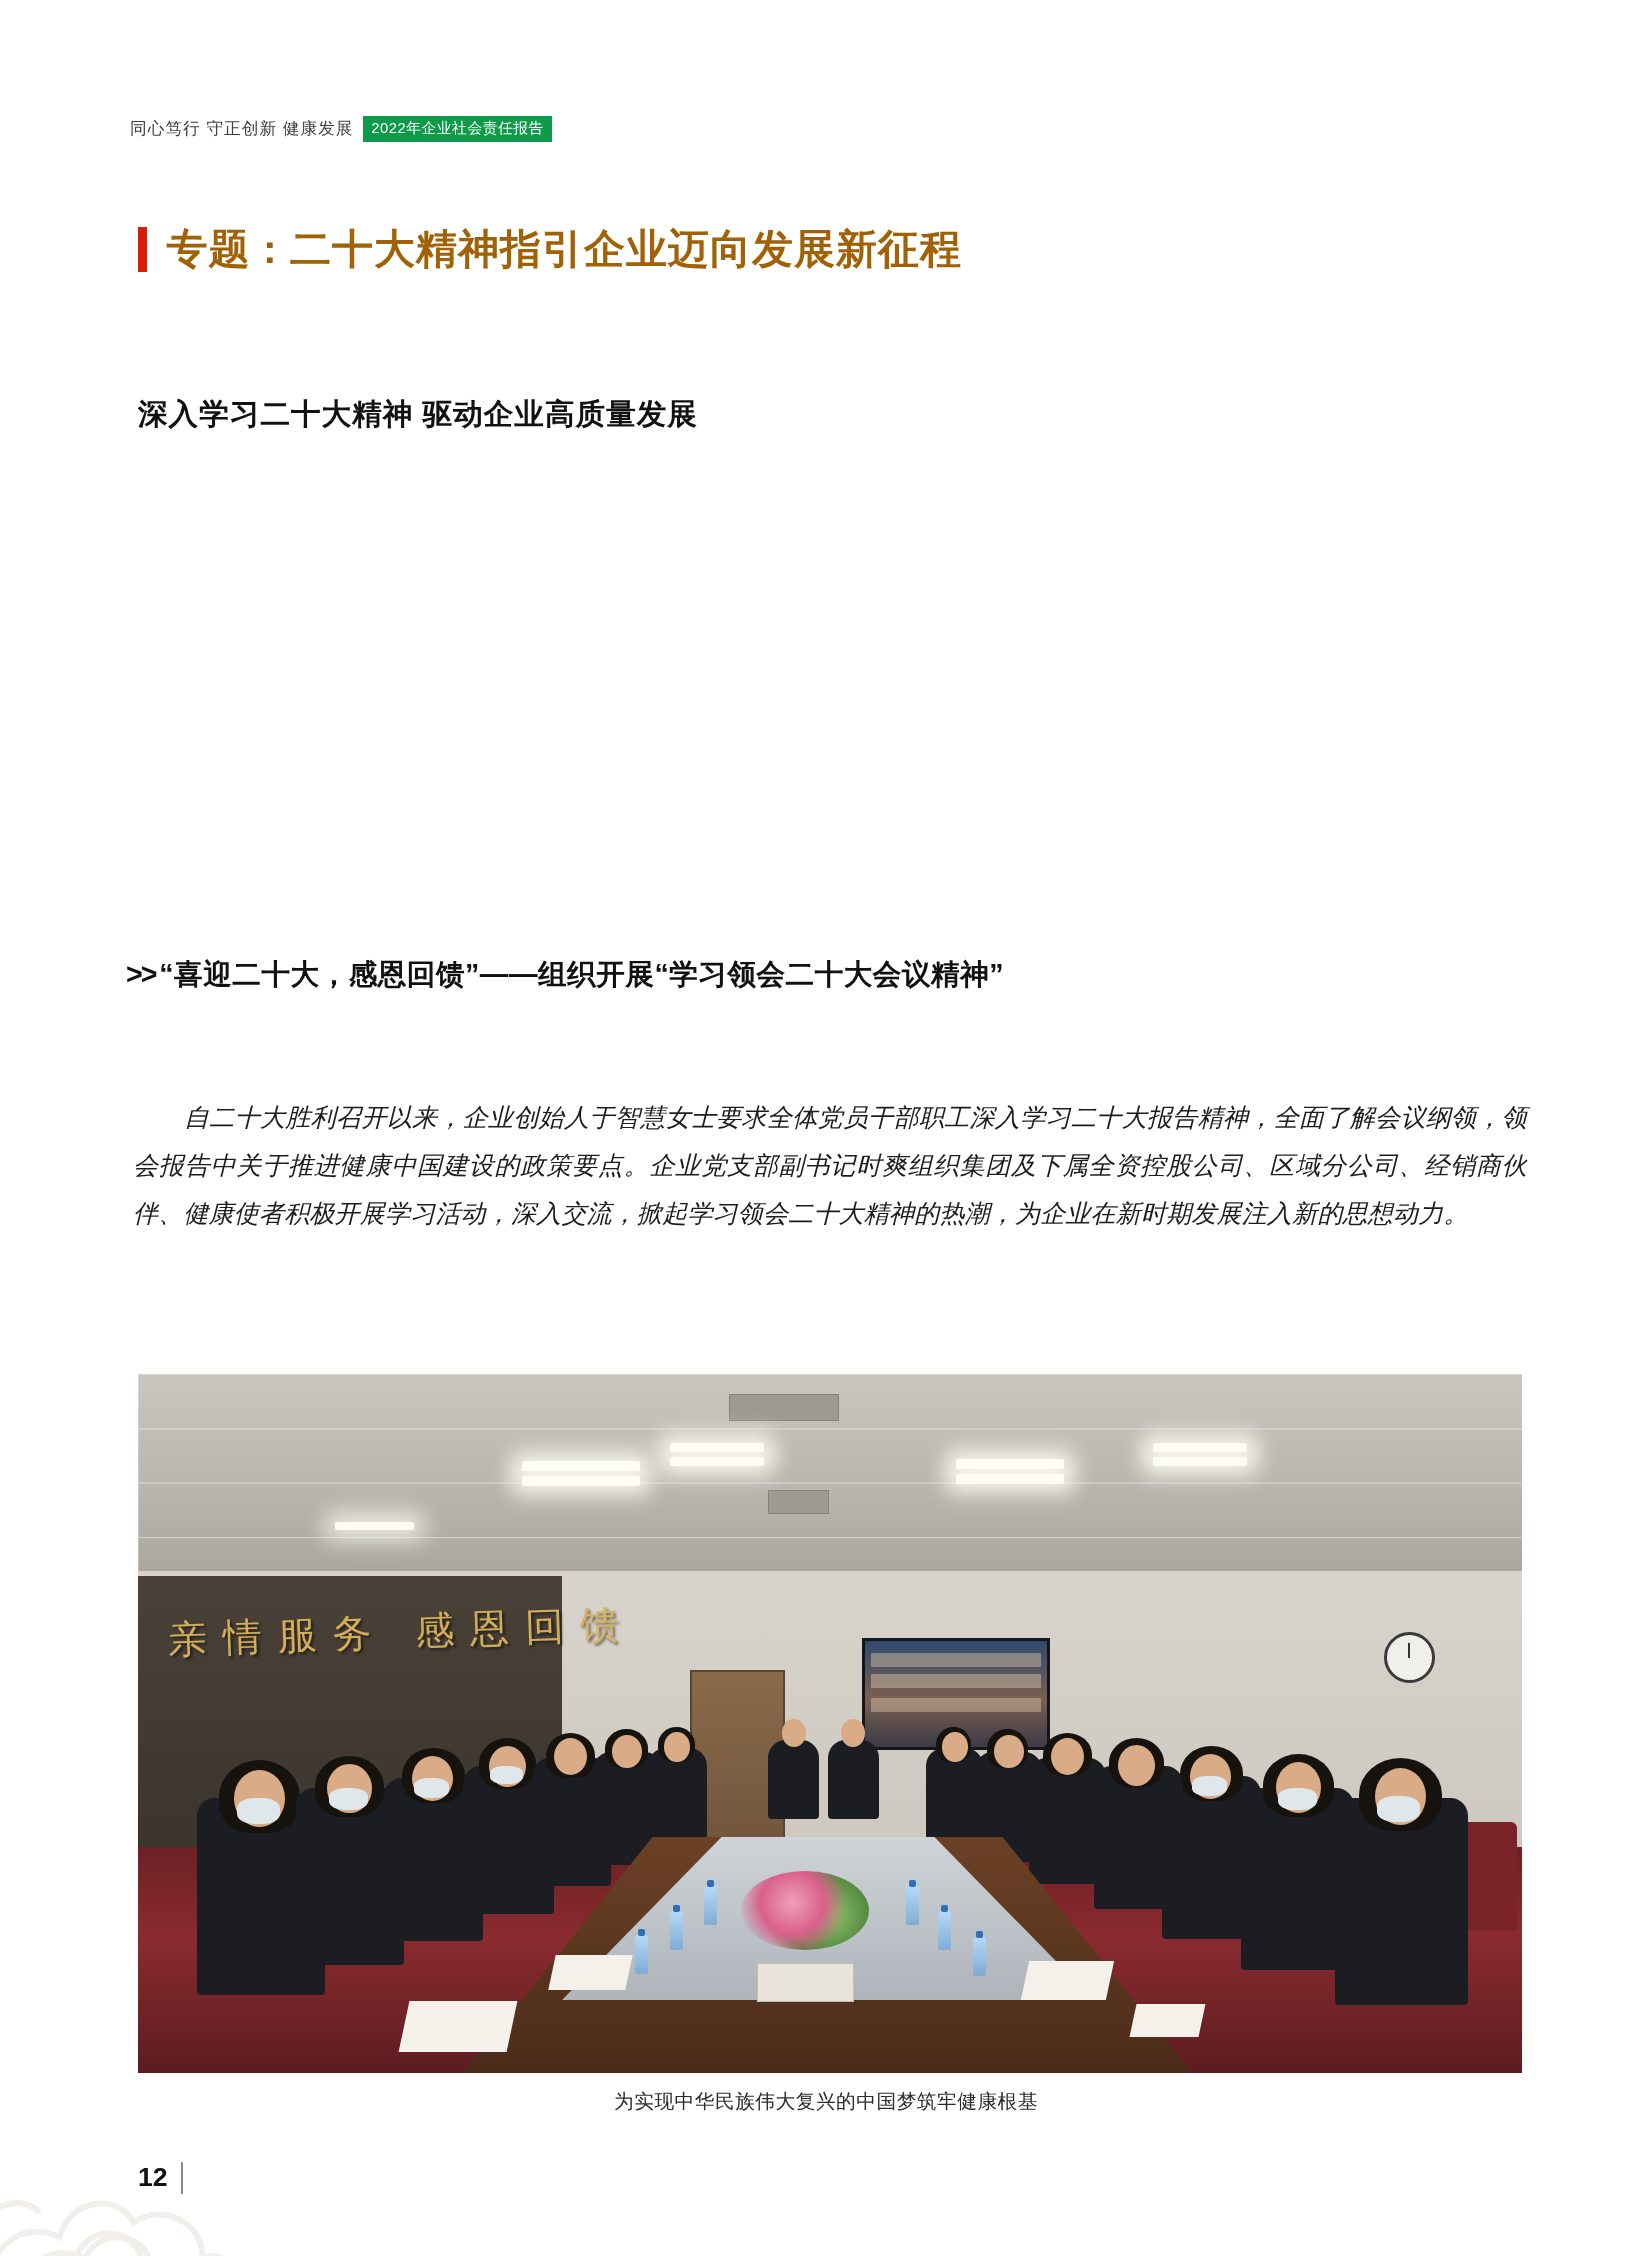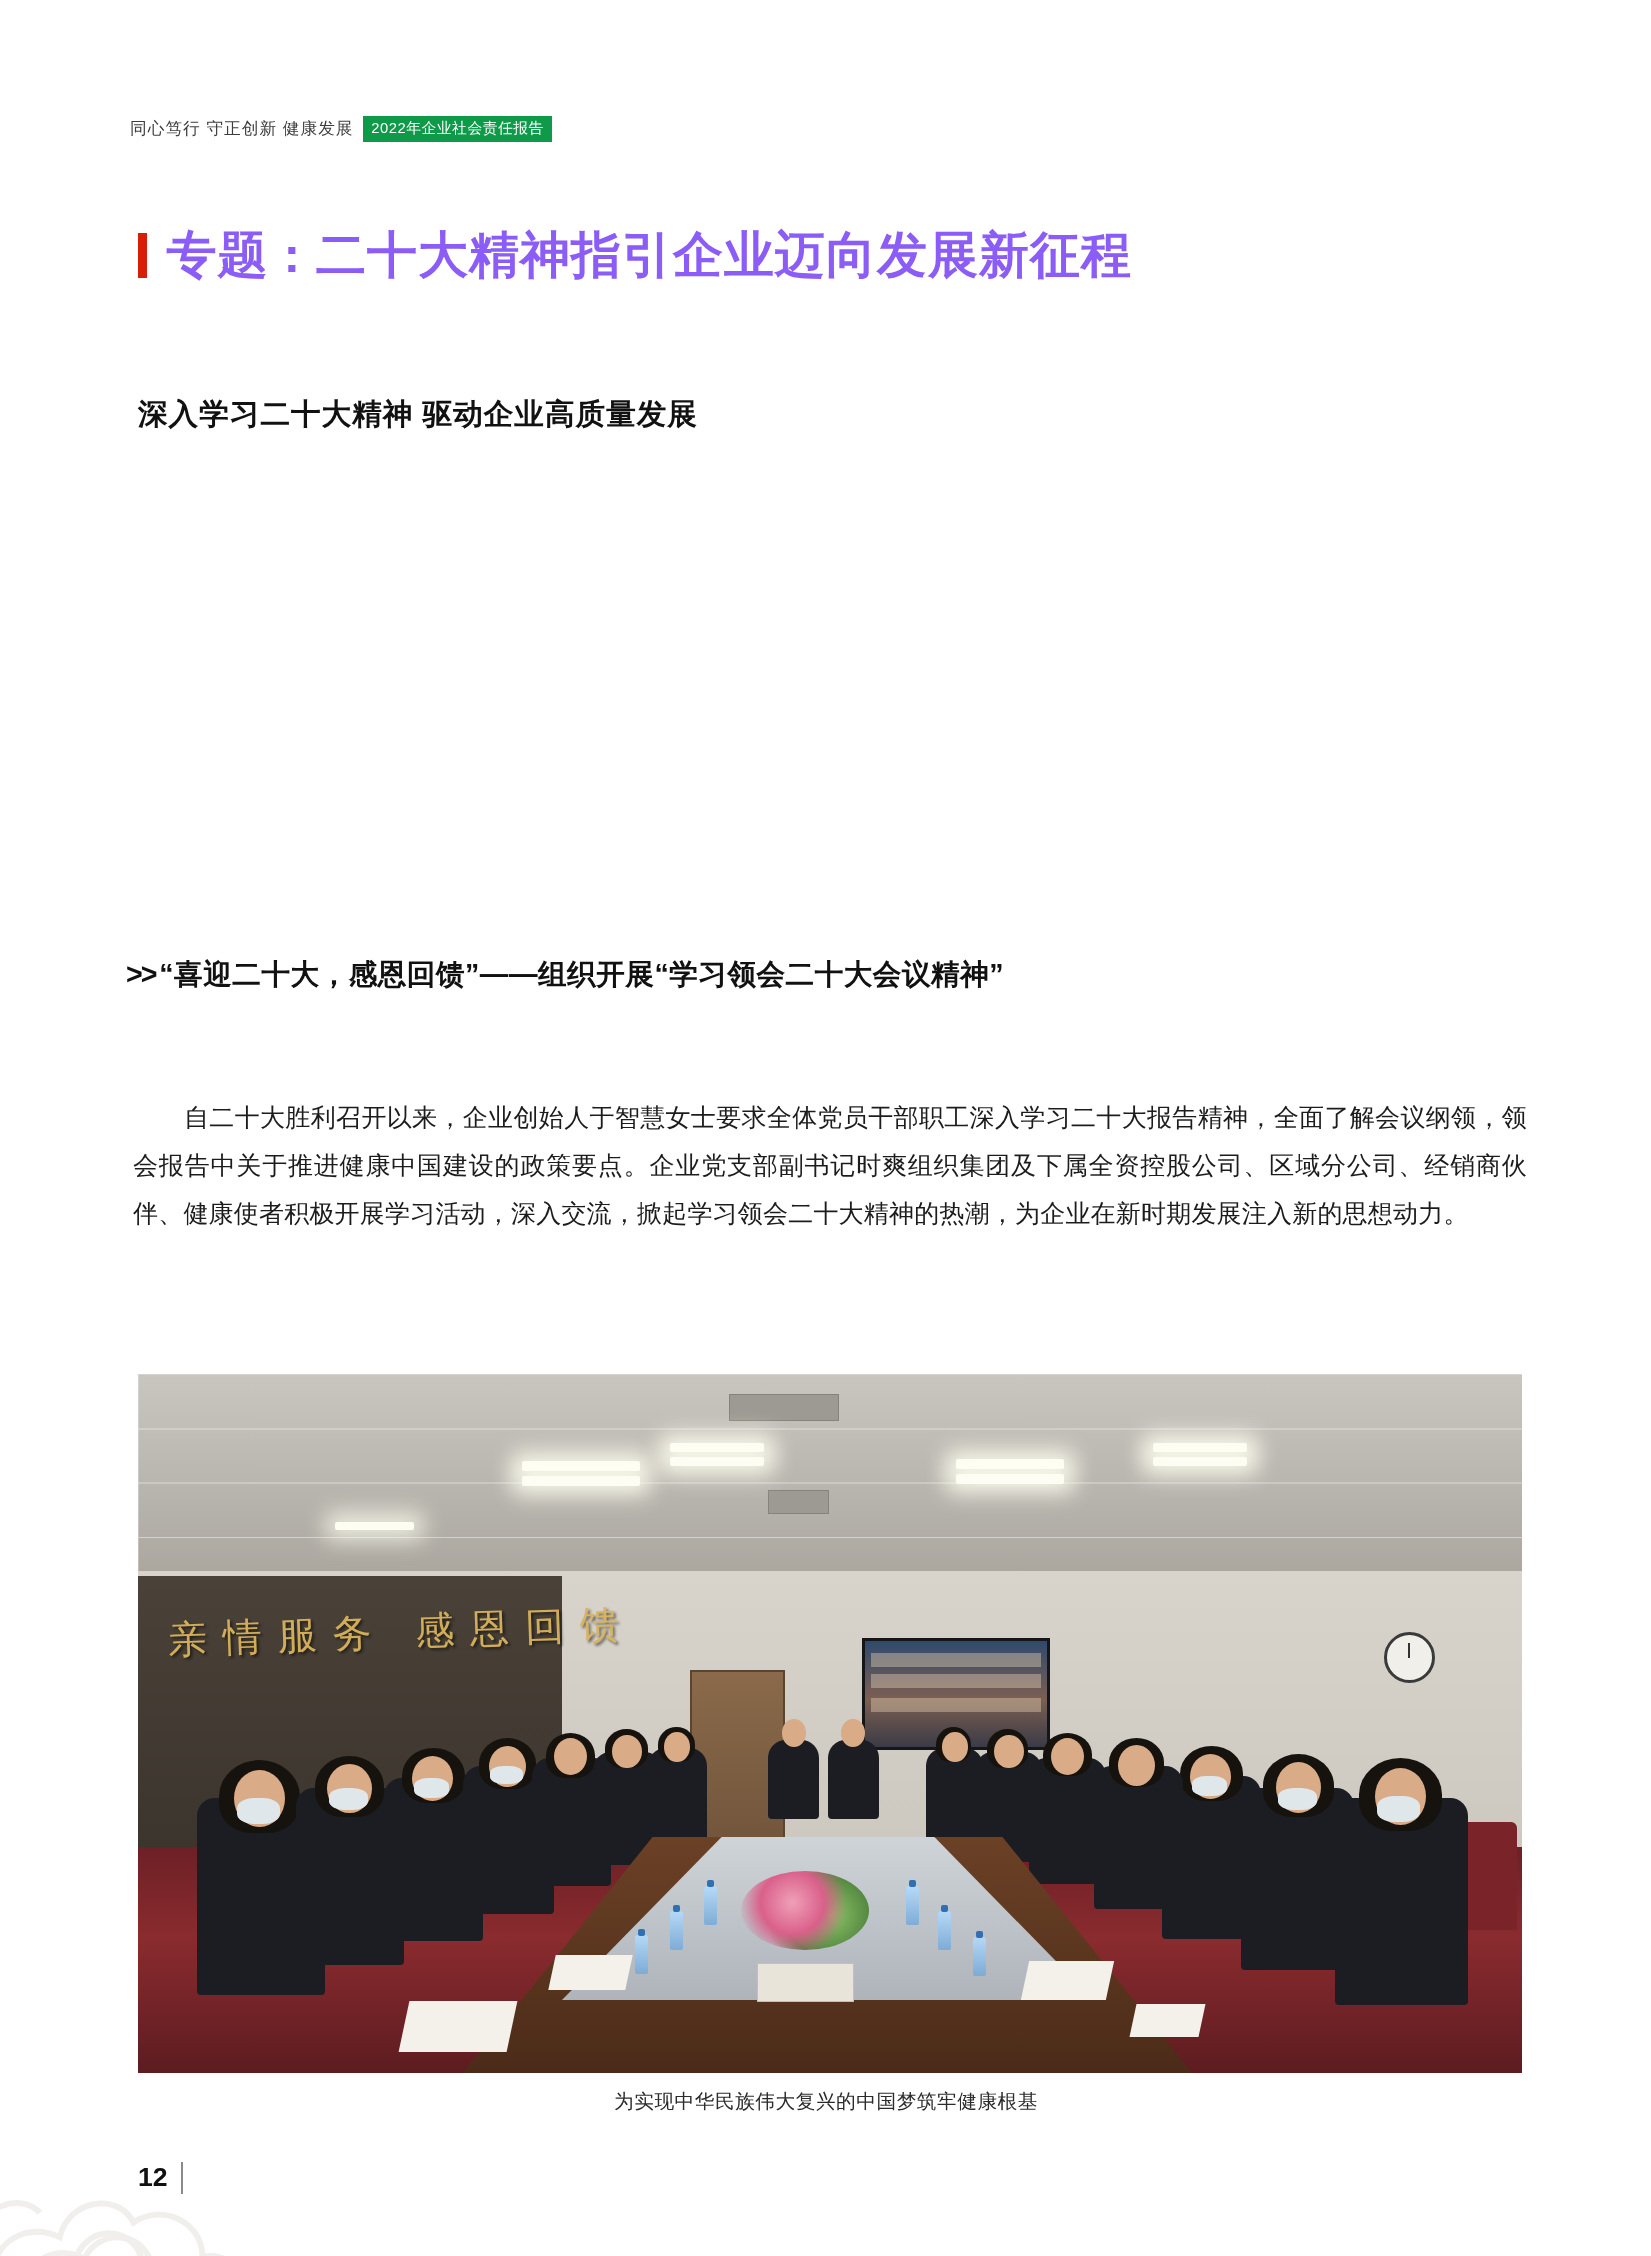--- a/index.html
+++ b/index.html
@@ -59,23 +59,23 @@
     display: flex;
     align-items: center;
   }
   .title-bar {
     width: 8.9px;
     height: 45px;
     background: #d81e06;
     margin-right: 19.7px;
   }
   .title-text {
-    font-size: 50px;
+    font-size: 41px;
     font-weight: bold;
-    color: #8b5cf6;
+    color: #a16207;
     letter-spacing: 1px;
     white-space: nowrap;
   }
 
   
   .section-heading {
     position: absolute;
     top: 394px;
     left: 138px;
     font-size: 29.6px;
@@ -124,20 +124,21 @@
     display: block;
     padding-left: 57px;
   }
 
   
   .body-block-2 {
     position: absolute;
     top: 1093px;
     left: 133px;
     width: 1394px;
+    font-style: italic;
   }
 
   
   .photo-wrap {
     position: absolute;
     top: 1374px;
     left: 138px;
     width: 1384px;
     height: 699px;
     overflow: hidden;

